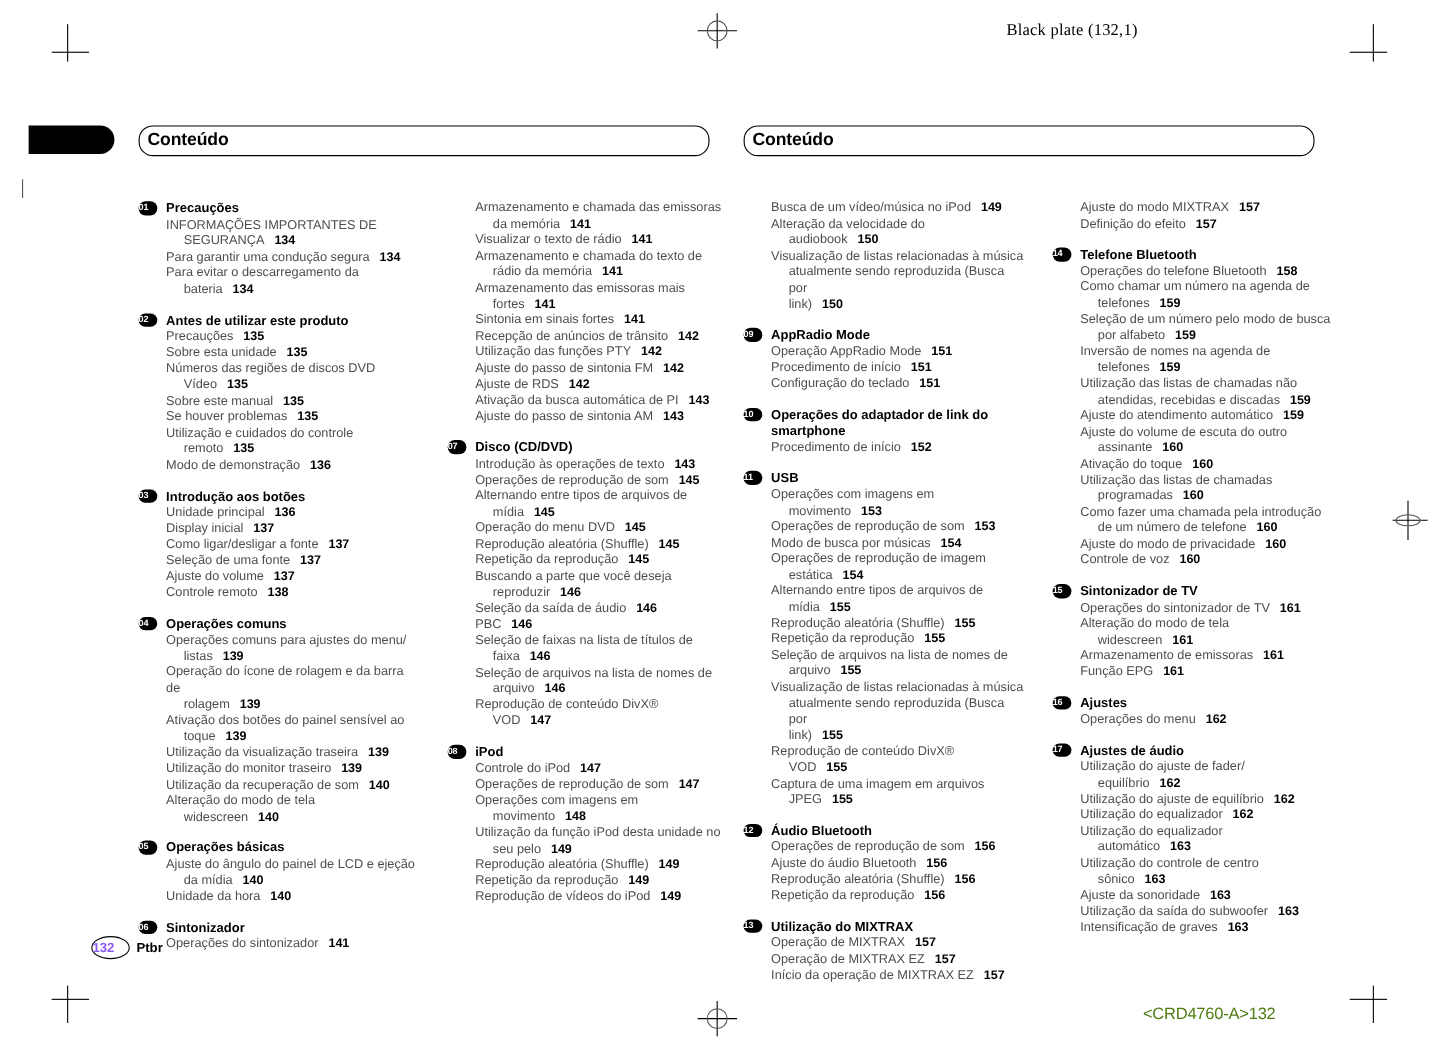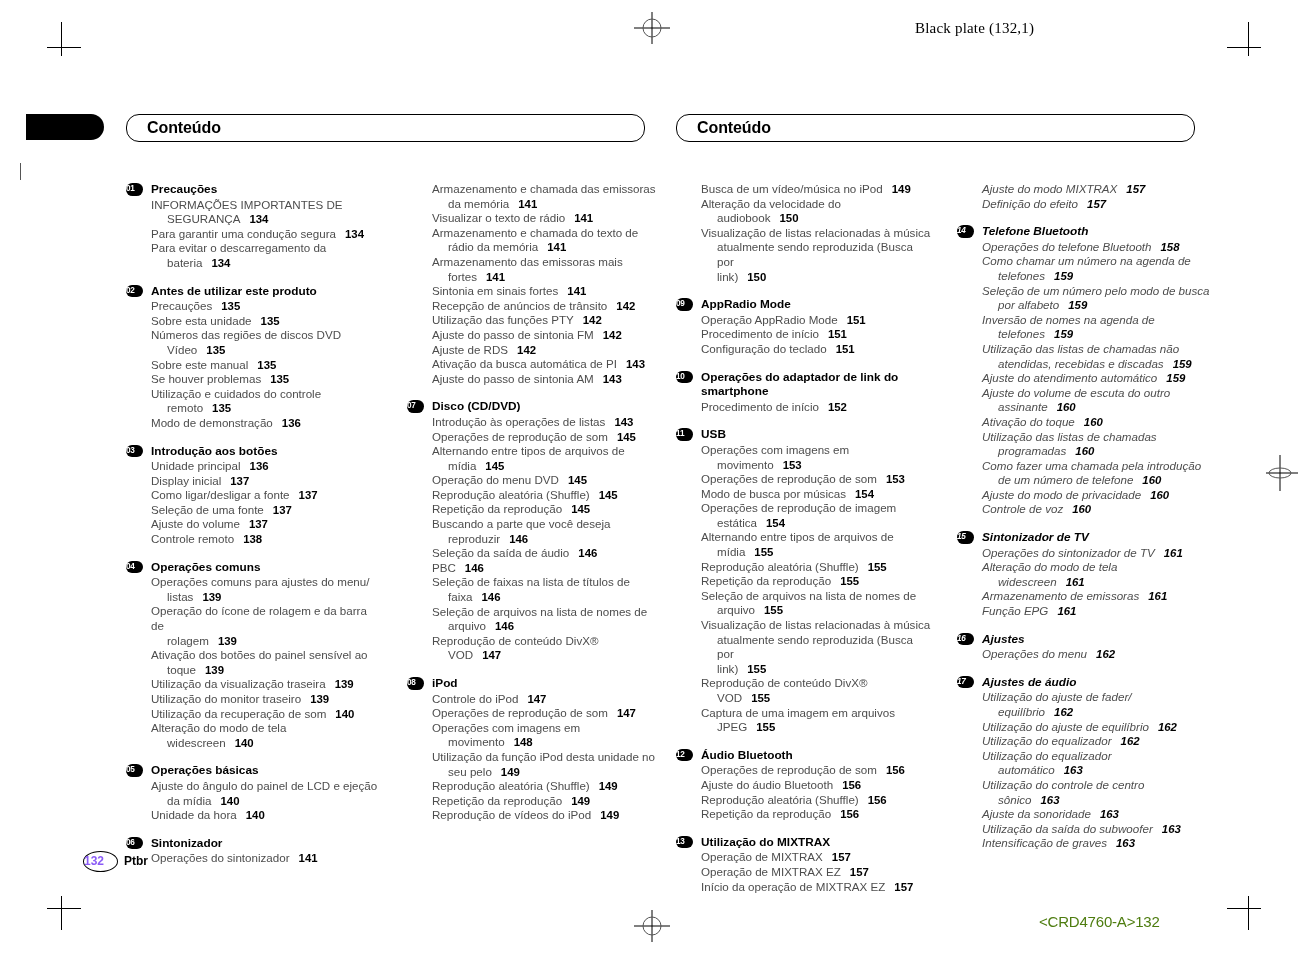--- a/index.html
+++ b/index.html
@@ -38,31 +38,31 @@
     width:1px;height:17px;background:#555;
   }
   .title-pill{
     position:absolute;height:26px;
     border:1.6px solid #000;border-radius:13px;
     background:#fff;
     display:flex;align-items:center;
   }
   .title-pill .t{
     font-size:16px;font-weight:bold;color:#000;
-    padding-left:20px;letter-spacing:-0.1px;
+    padding-left:7px;letter-spacing:-0.1px;
   }
   #pill-left{left:126px;top:114px;width:517px;}
   #pill-right{left:676px;top:114px;width:517px;}
 
   
   .col{position:absolute;top:182px;width:256px;}
   #col1{left:126px;}
   #col2{left:407px;}
   #col3{left:676px;}
-  #col4{left:957px;font-style:italic;}
+  #col4{left:957px;}
 
   .section{margin-bottom:13px;}
   .section:last-child{margin-bottom:0;}
 
   .sec-head{
     position:relative;
     padding-left:25px;
     font-size:11.8px;
     font-weight:bold;
     color:#000;
@@ -216,21 +216,21 @@
         <div class="entry"><span>Sintonia em sinais fortes</span><span class="pg">141</span></div>
         <div class="entry"><span>Recepção de anúncios de trânsito</span><span class="pg">142</span></div>
         <div class="entry"><span>Utilização das funções PTY</span><span class="pg">142</span></div>
         <div class="entry"><span>Ajuste do passo de sintonia FM</span><span class="pg">142</span></div>
         <div class="entry"><span>Ajuste de RDS</span><span class="pg">142</span></div>
         <div class="entry"><span>Ativação da busca automática de PI</span><span class="pg">143</span></div>
         <div class="entry"><span>Ajuste do passo de sintonia AM</span><span class="pg">143</span></div>
       </div>
       <div class="section">
         <div class="sec-head"><span class="badge">07</span><span>Disco (CD/DVD)</span></div>
-        <div class="entry"><span>Introdução às operações de listas</span><span class="pg">143</span></div>
+        <div class="entry"><span>Introdução às operações de texto</span><span class="pg">143</span></div>
         <div class="entry"><span>Operações de reprodução de som</span><span class="pg">145</span></div>
         <div class="entry wrap"><span>Alternando entre tipos de arquivos de</span><span class="ln2"><span>mídia</span><span class="pg">145</span></span></div>
         <div class="entry"><span>Operação do menu DVD</span><span class="pg">145</span></div>
         <div class="entry"><span>Reprodução aleatória (Shuffle)</span><span class="pg">145</span></div>
         <div class="entry"><span>Repetição da reprodução</span><span class="pg">145</span></div>
         <div class="entry wrap"><span>Buscando a parte que você deseja</span><span class="ln2"><span>reproduzir</span><span class="pg">146</span></span></div>
         <div class="entry"><span>Seleção da saída de áudio</span><span class="pg">146</span></div>
         <div class="entry"><span>PBC</span><span class="pg">146</span></div>
         <div class="entry wrap"><span>Seleção de faixas na lista de títulos de</span><span class="ln2"><span>faixa</span><span class="pg">146</span></span></div>
         <div class="entry wrap"><span>Seleção de arquivos na lista de nomes de</span><span class="ln2"><span>arquivo</span><span class="pg">146</span></span></div>

